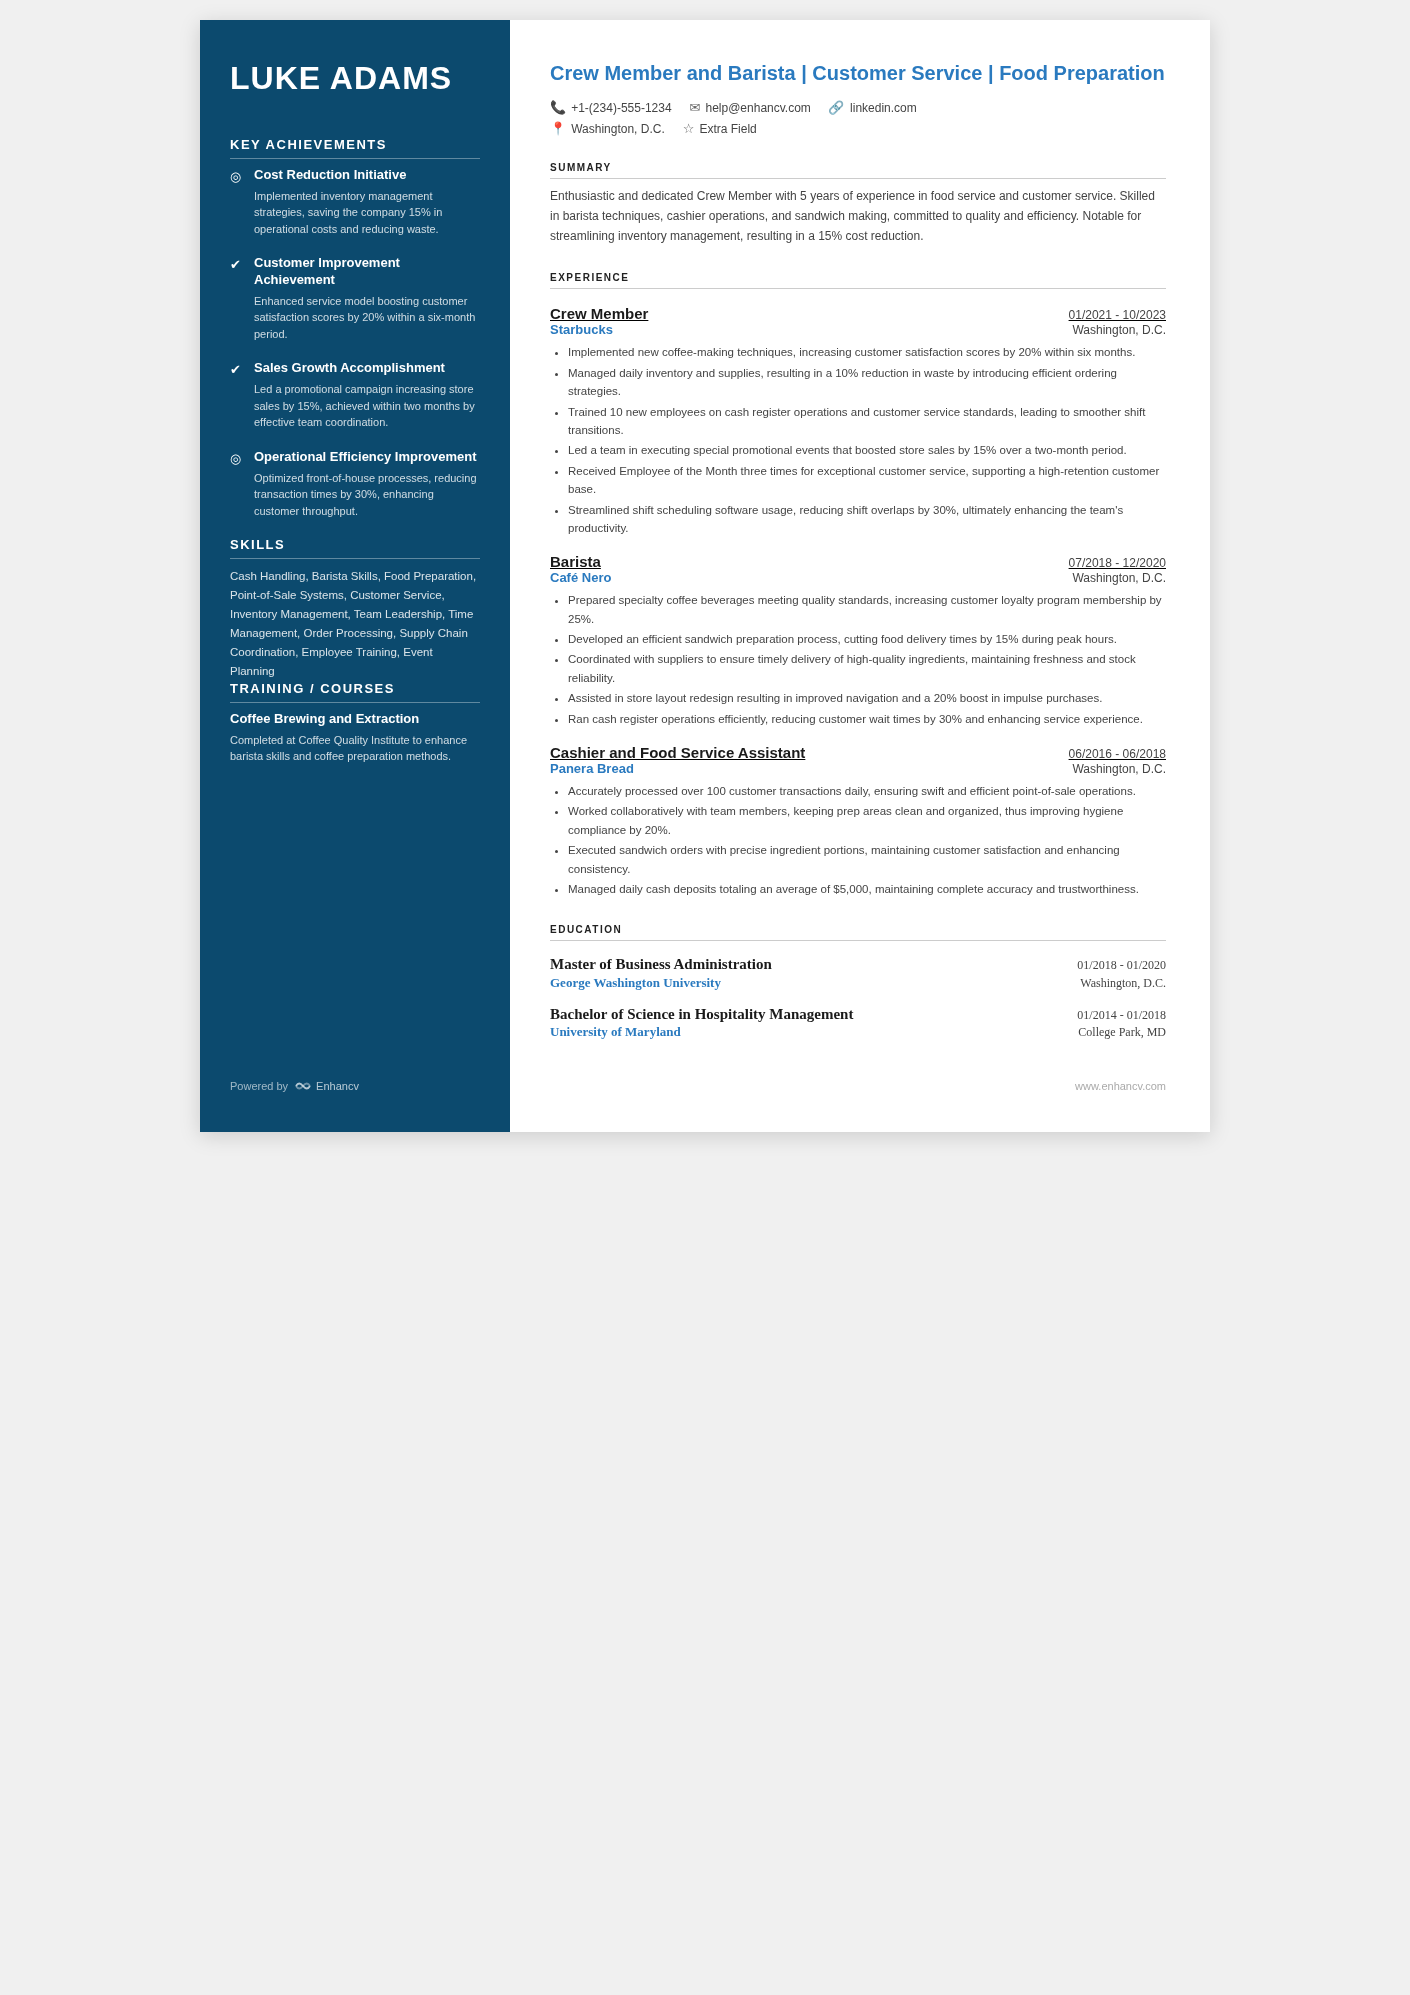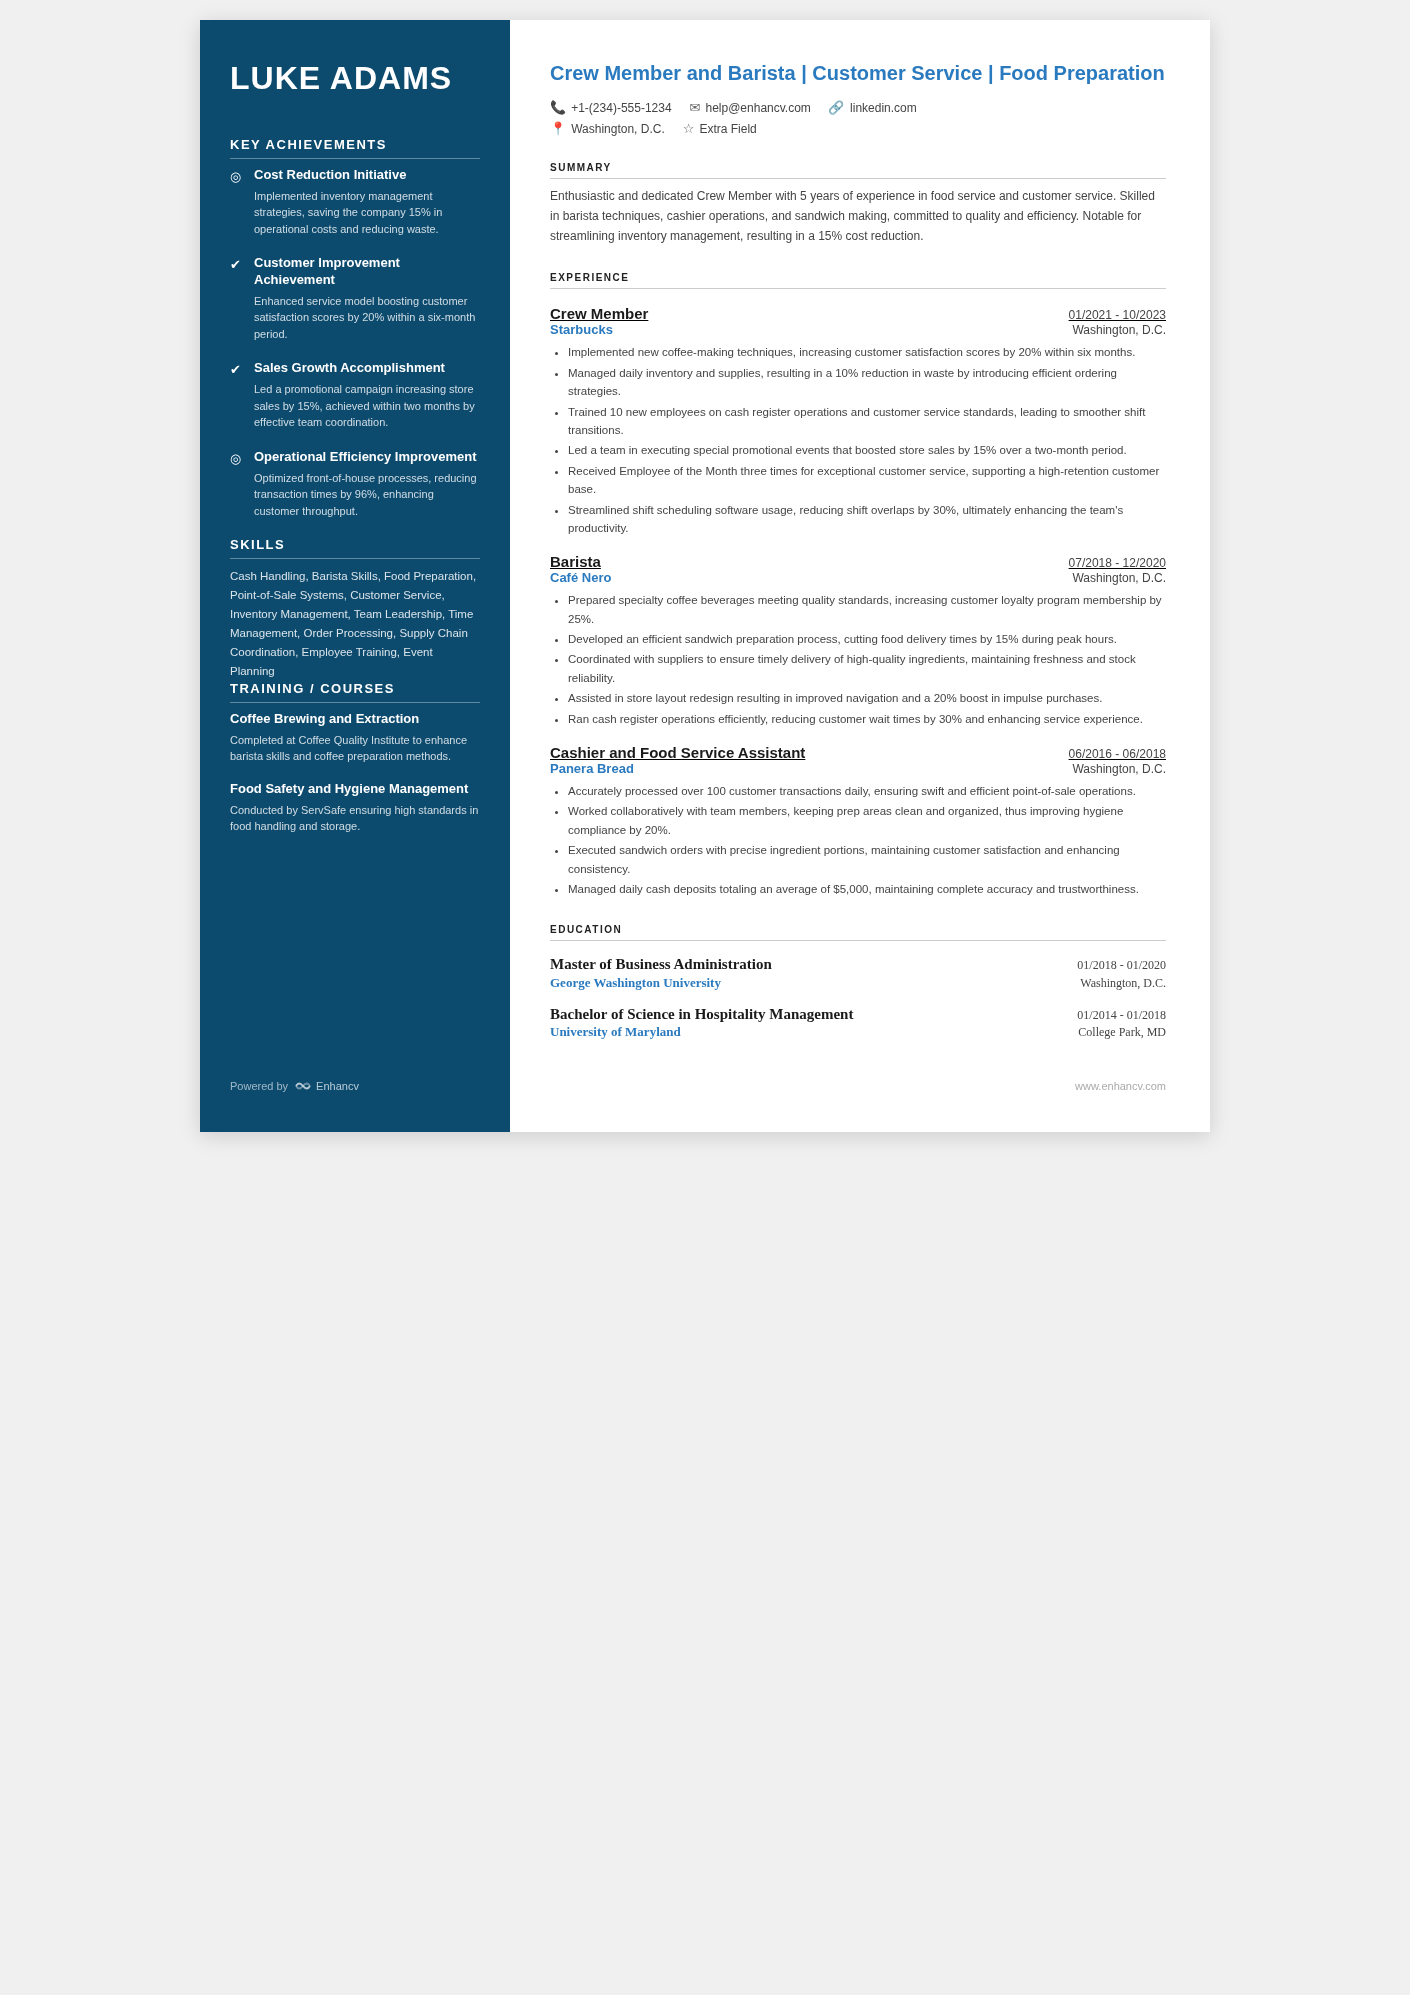--- a/index.html
+++ b/index.html
@@ -283,38 +283,34 @@
       <div>
         <div class="achievement-title">Sales Growth Accomplishment</div>
         <div class="achievement-desc">Led a promotional campaign increasing store sales by 15%, achieved within two months by effective team coordination.</div>
       </div>
     </div>
 
     <div class="achievement-item">
       <span class="achievement-icon">◎</span>
       <div>
         <div class="achievement-title">Operational Efficiency Improvement</div>
-        <div class="achievement-desc">Optimized front-of-house processes, reducing transaction times by 96%, enhancing customer throughput.</div>
+        <div class="achievement-desc">Optimized front-of-house processes, reducing transaction times by 30%, enhancing customer throughput.</div>
       </div>
     </div>
 
     <div class="sidebar-section-title">SKILLS</div>
     <div class="skills-text">Cash Handling, Barista Skills, Food Preparation, Point-of-Sale Systems, Customer Service, Inventory Management, Team Leadership, Time Management, Order Processing, Supply Chain Coordination, Employee Training, Event Planning</div>
 
     <div class="sidebar-section-title">TRAINING / COURSES</div>
 
     <div class="training-item">
       <div class="training-title">Coffee Brewing and Extraction</div>
       <div class="training-desc">Completed at Coffee Quality Institute to enhance barista skills and coffee preparation methods.</div>
     </div>
 
-    <div class="training-item">
-      <div class="training-title">Food Safety and Hygiene Management</div>
-      <div class="training-desc">Conducted by ServSafe ensuring high standards in food handling and storage.</div>
-    </div>
 
     <div class="sidebar-footer">
       <span>Powered by</span>
       <span class="enhancv-logo">
         <svg width="18" height="12" viewBox="0 0 18 12" fill="none" xmlns="http://www.w3.org/2000/svg">
           <path d="M2 6 Q5 1, 9 6 Q13 11, 16 6" stroke="rgba(255,255,255,0.7)" stroke-width="1.8" fill="none"></path>
           <path d="M2 6 Q5 11, 9 6 Q13 1, 16 6" stroke="rgba(255,255,255,0.4)" stroke-width="1.8" fill="none"></path>
         </svg>
         <span>Enhancv</span>
       </span>

